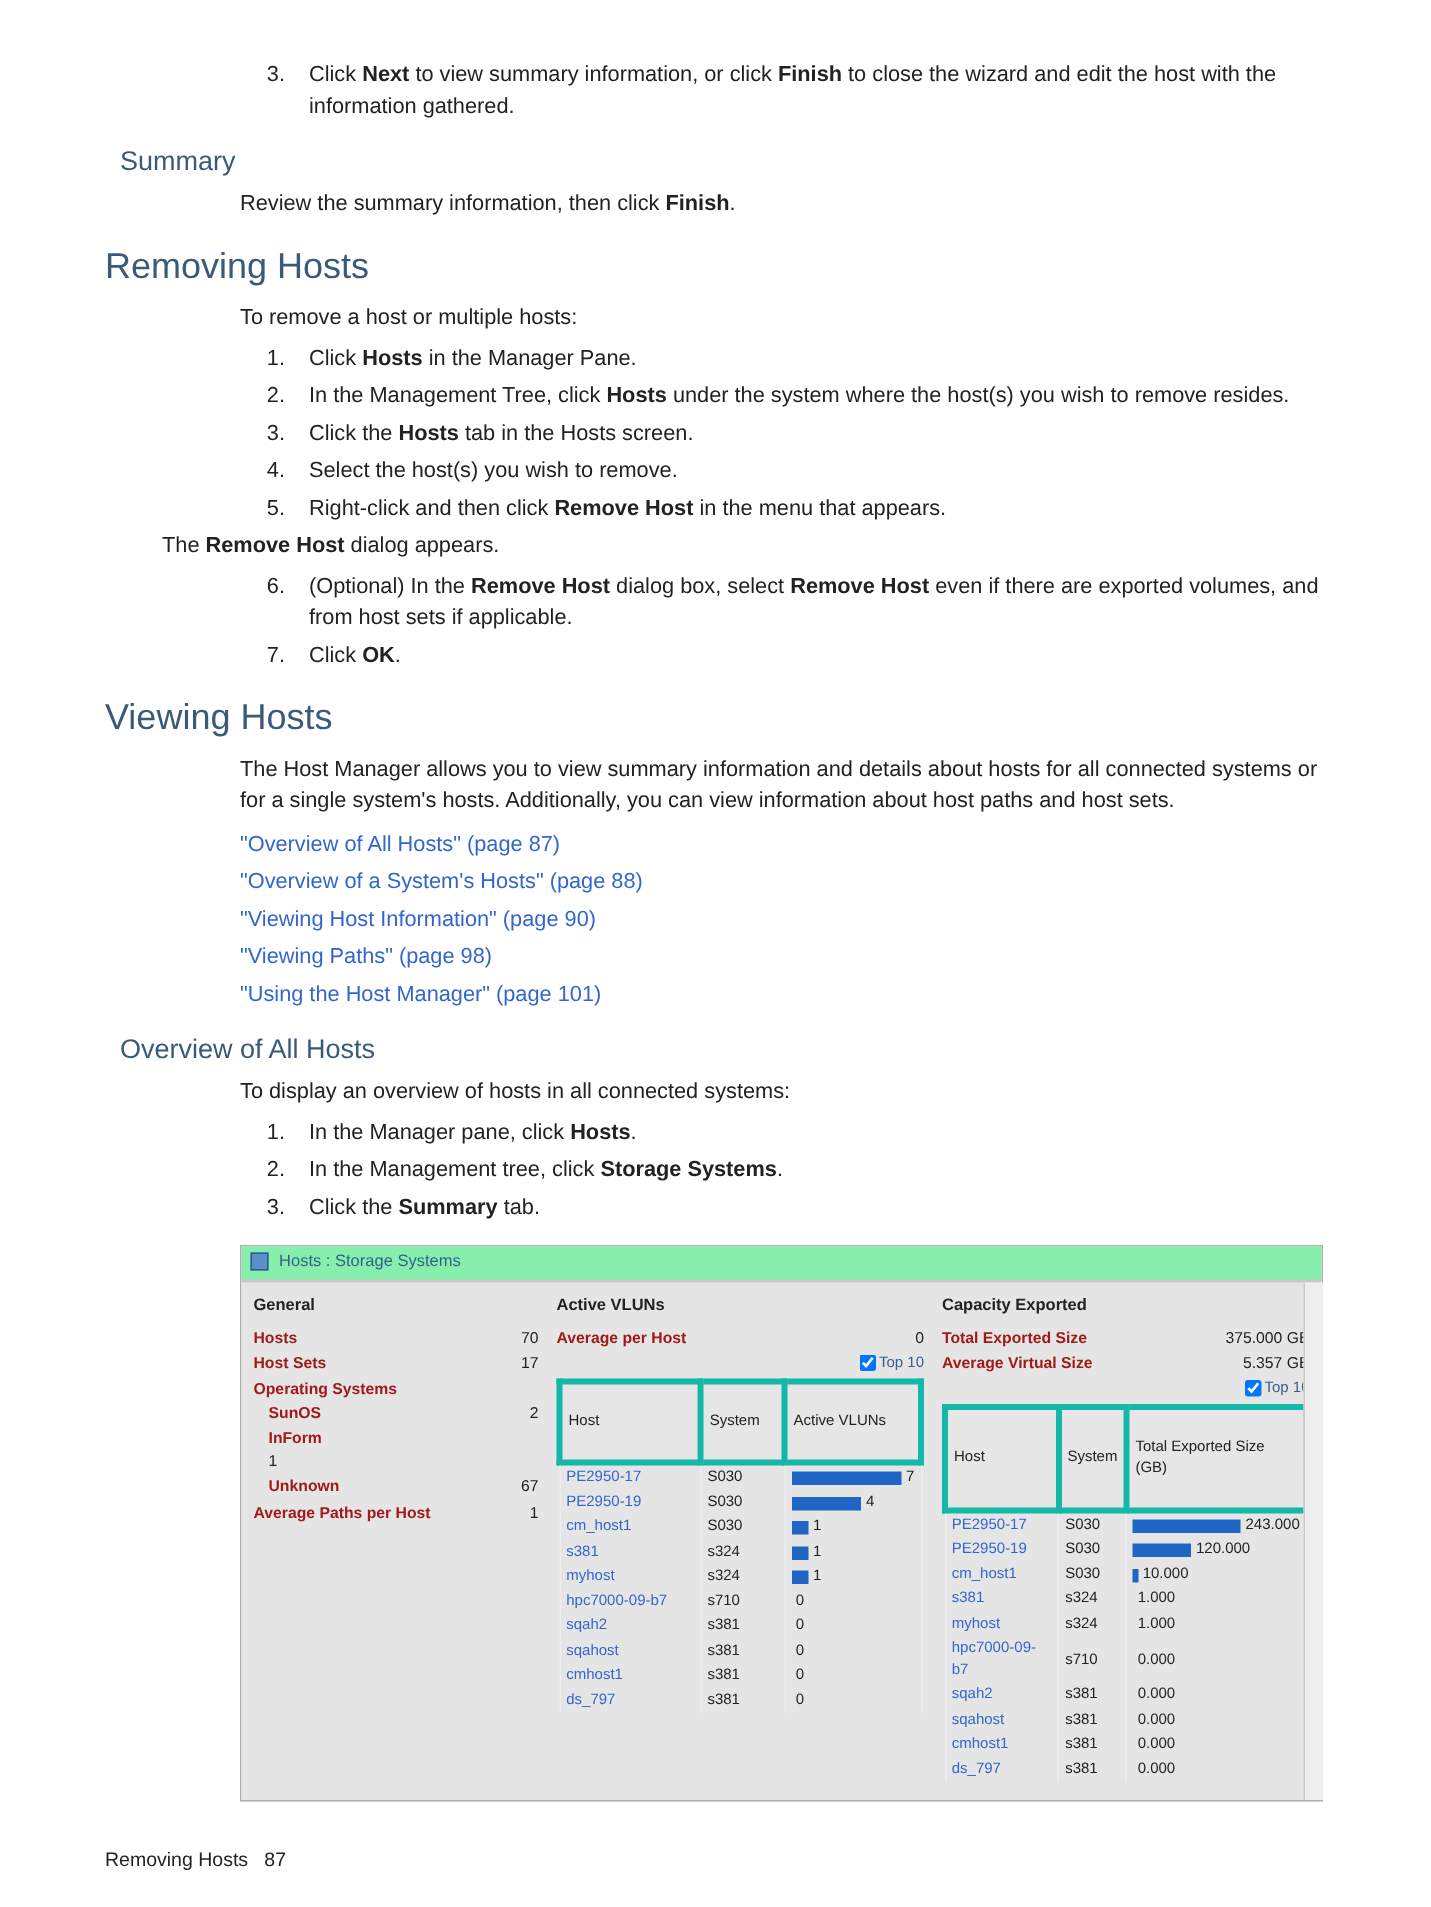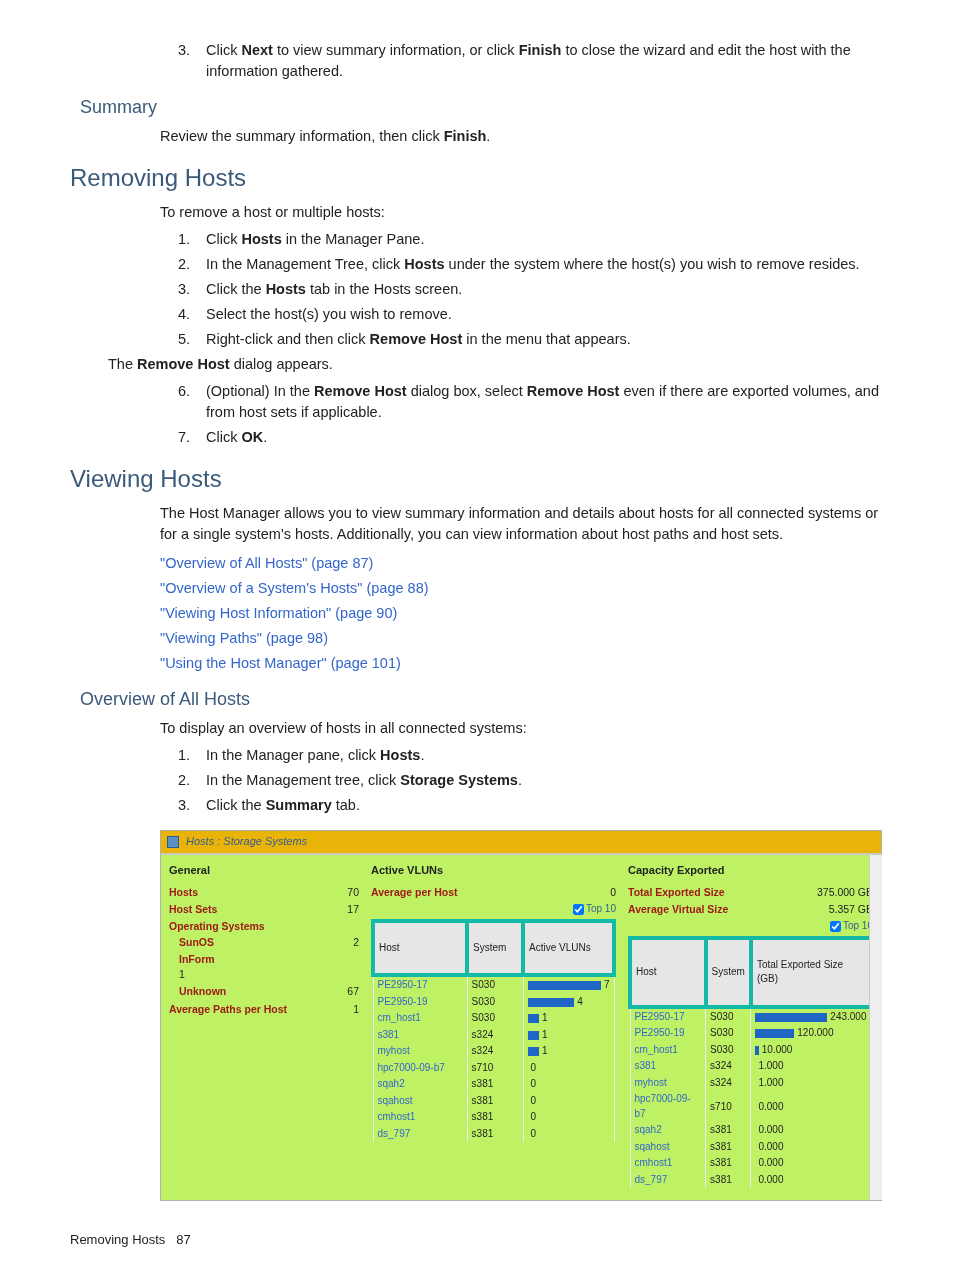--- a/index.html
+++ b/index.html
@@ -48,26 +48,25 @@
   
   .app {
     margin: 14px 0 10px 90px;
     border: 1px solid #b0b0b0;
     font-size: 10.5px;
     width: 720px;
     background: #f9f9f8;
     font-family: Tahoma, Arial, sans-serif;
   }
   .app-title {
-    background: #eab308;
+    background: #86efac;
     color: #355e8f;
     padding: 3px 6px;
     border-bottom: 1px solid #c9c9c9;
     font-size: 11px;
-    font-style: italic;
   }
   .app-tabs {
     padding: 4px 6px 0 6px;
   }
   .app-tab {
     display: inline-block;
     padding: 3px 10px;
     font-size: 10.5px;
     border: 1px solid #c9c9c9;
     border-bottom: none;
@@ -76,21 +75,21 @@
     color: #555;
   }
   .app-tab.active {
     background: #fff;
     color: #222;
     position: relative;
     top: 1px;
   }
   .app-body {
     border-top: 1px solid #c9c9c9;
-    background: #bef264;
+    background: #e5e5e5;
     display: flex;
     padding: 8px 8px 12px 8px;
     gap: 12px;
     position: relative;
   }
   .col-general { width: 190px; flex-shrink:0; }
   .col-vluns { flex: 1; min-width:0; }
   .col-cap   { flex: 1; min-width:0; }
   .colhead {
     font-weight: bold;

